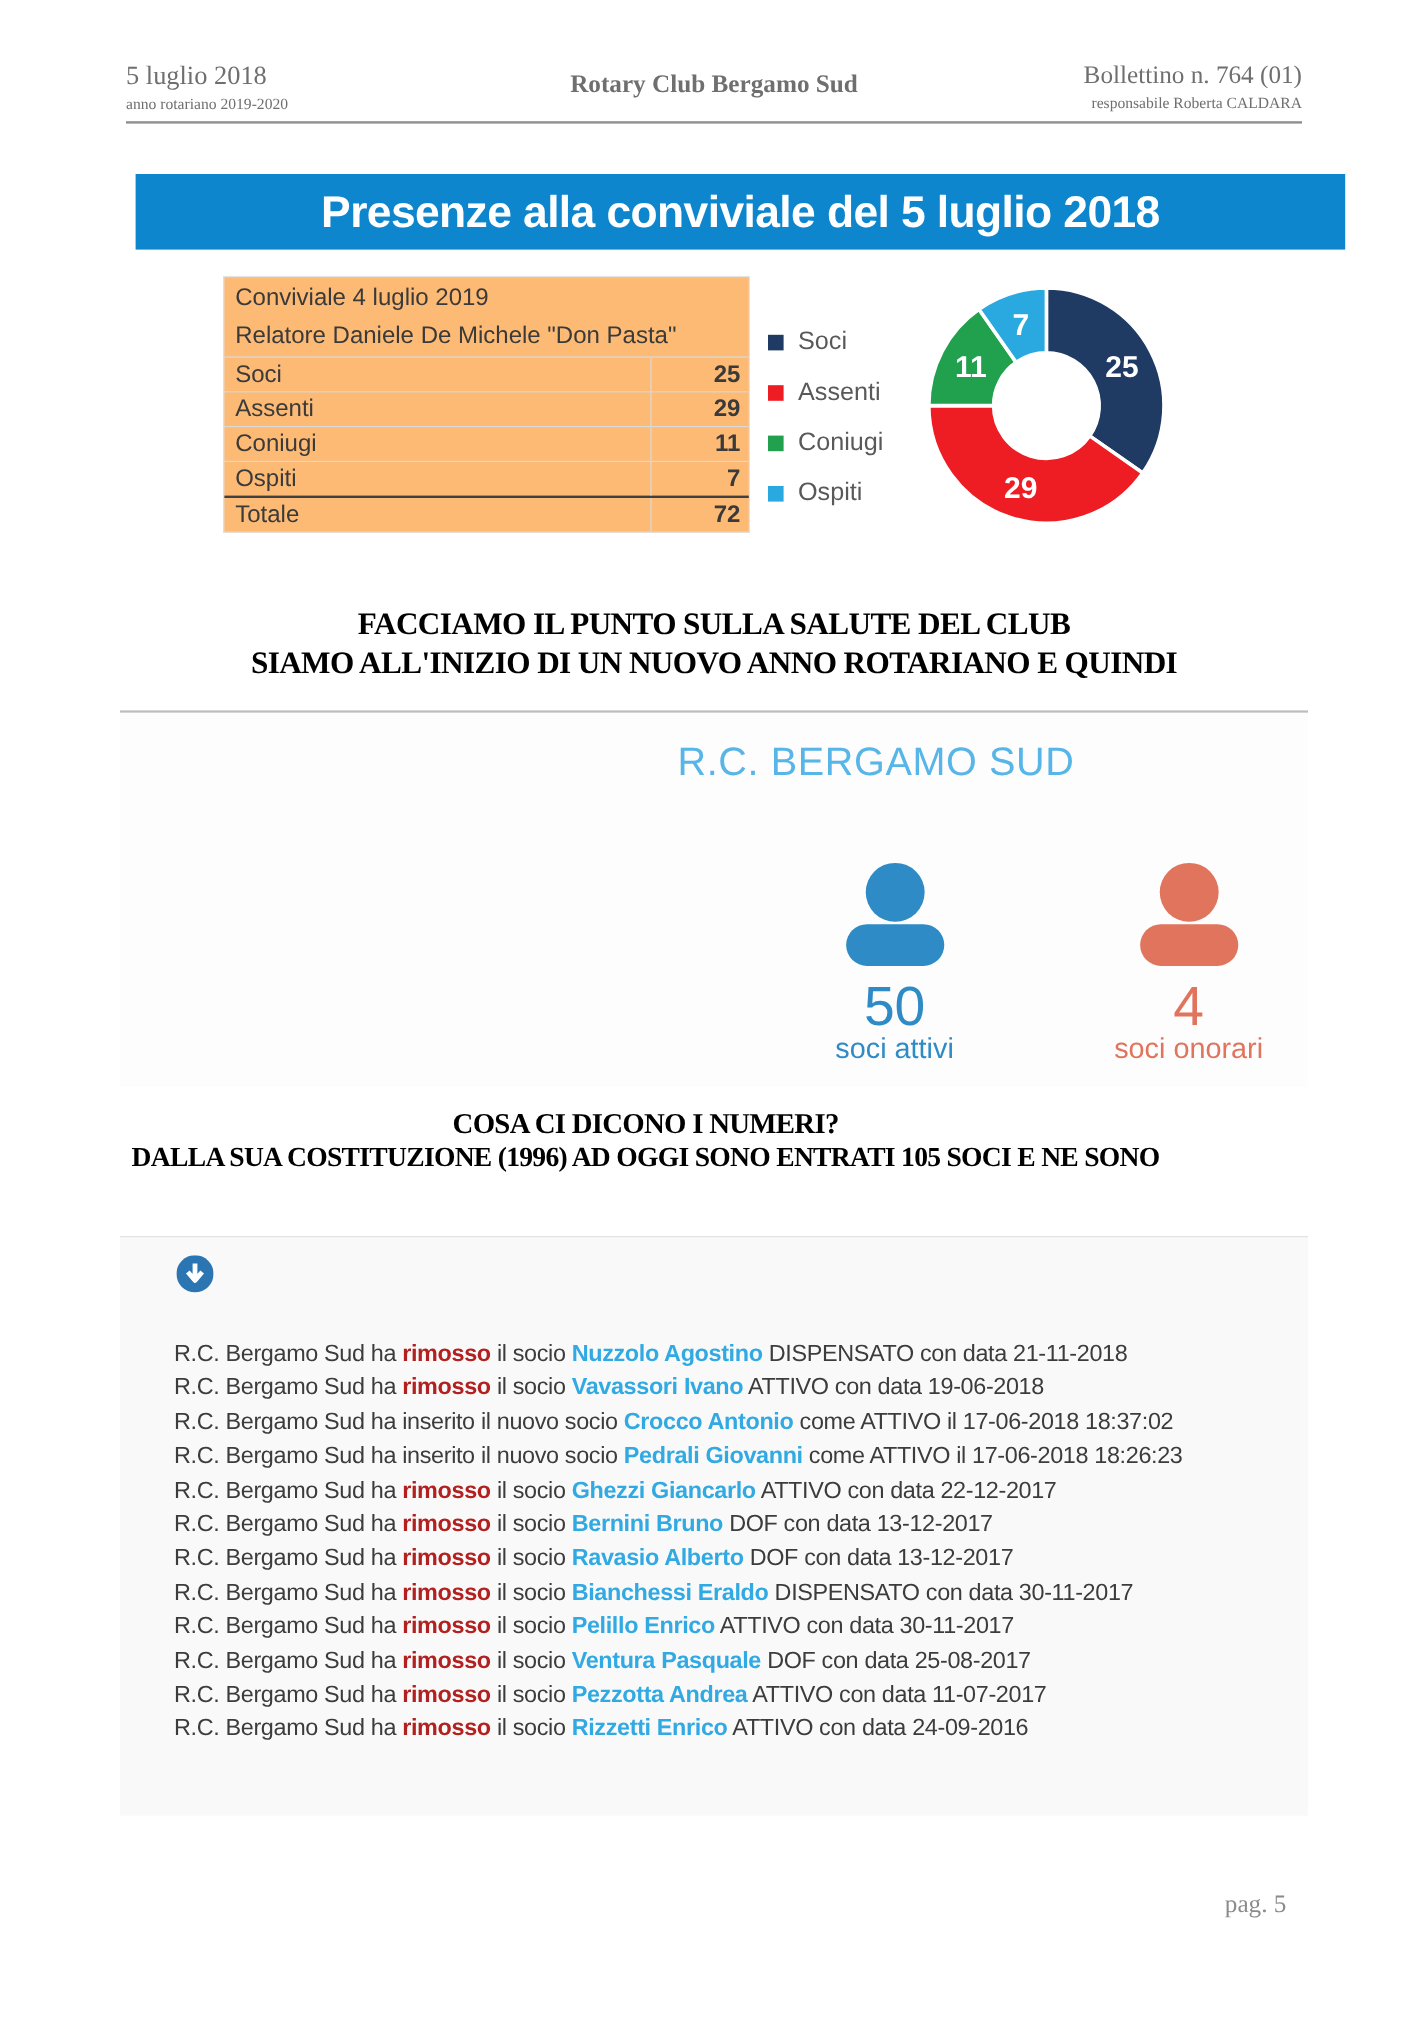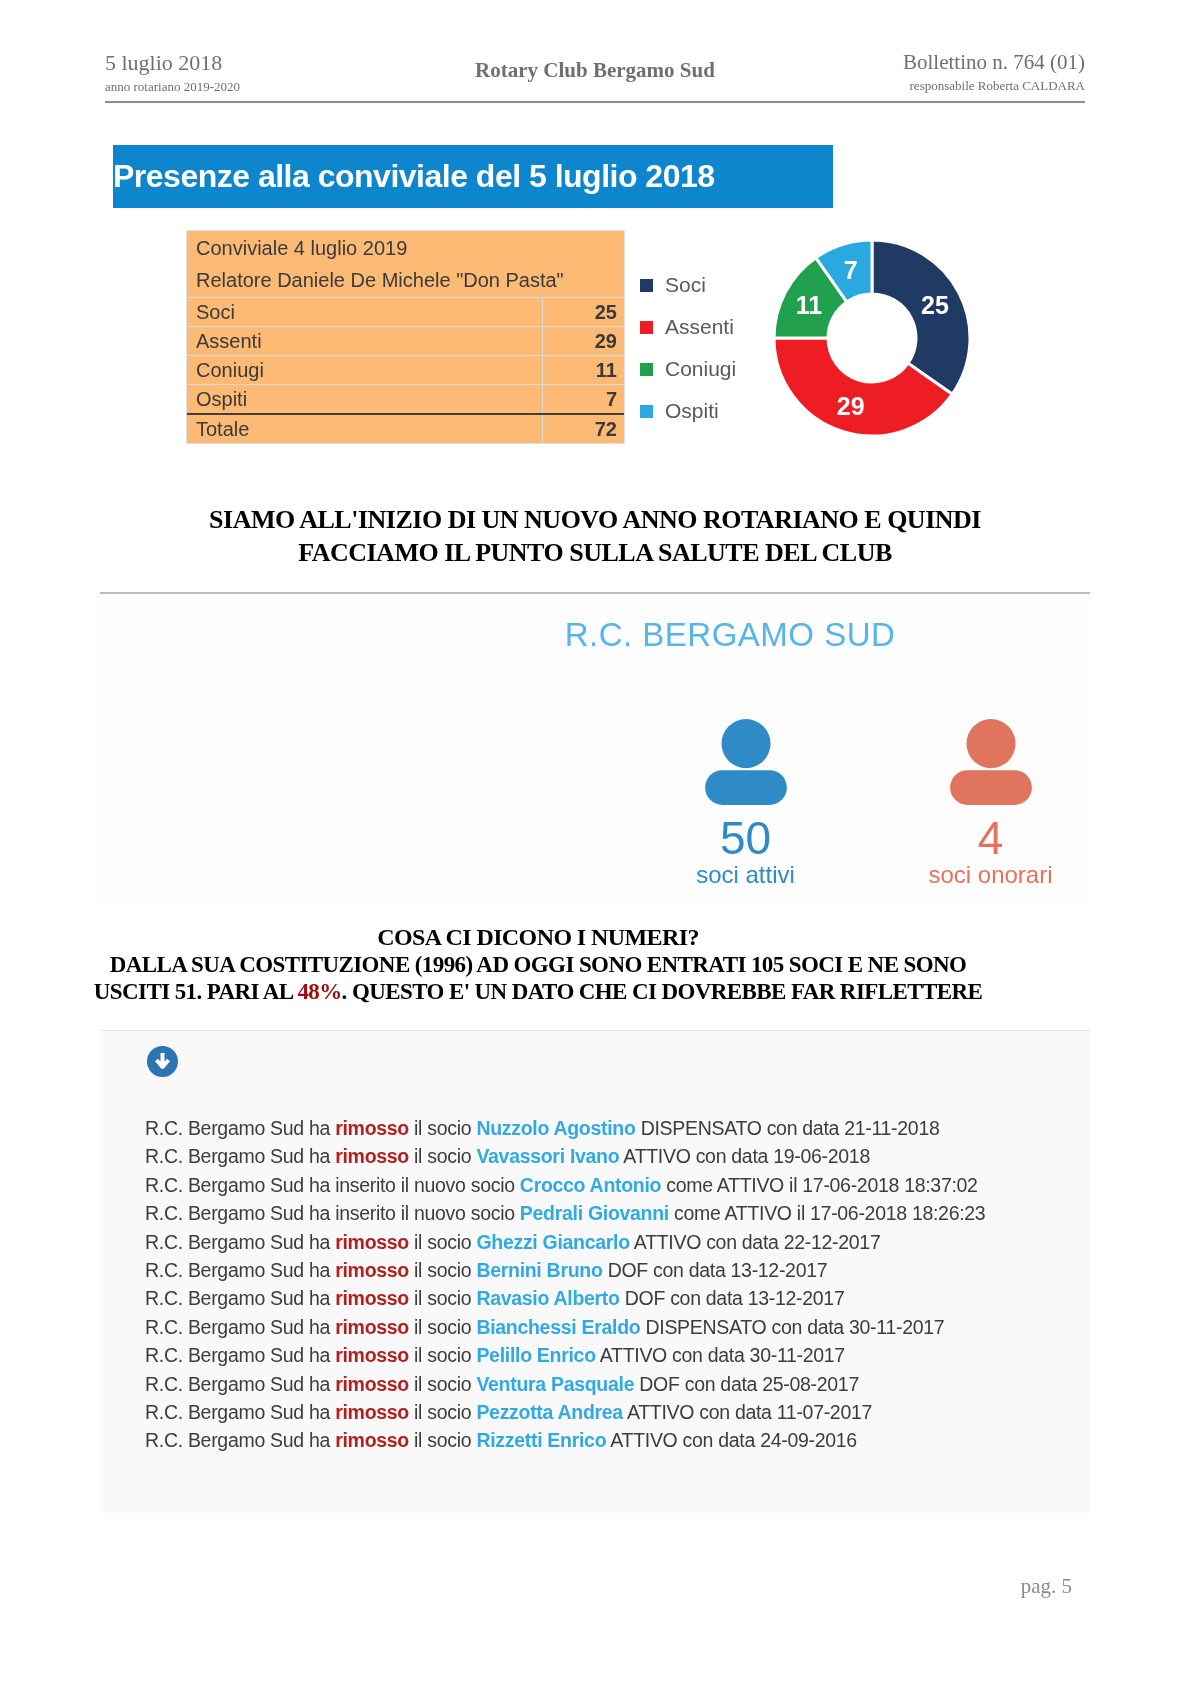--- a/index.html
+++ b/index.html
@@ -11,22 +11,22 @@
   .hdr-left .big{font-size:22px;}
   .hdr-left .small{font-size:13px;margin-top:3px;}
   .hdr-center{position:absolute;left:0;top:58px;width:1190px;text-align:center;color:#6f6f6f;
               font-family:"Liberation Serif",serif;font-weight:bold;font-size:21px;}
   .hdr-right{position:absolute;right:105px;top:50px;text-align:right;color:#6f6f6f;font-family:"Liberation Serif",serif;}
   .hdr-right .big{font-size:21px;}
   .hdr-right .small{font-size:13px;margin-top:3px;}
   .hdr-rule{position:absolute;left:105px;right:105px;top:101px;border-top:2px solid #8f8f8f;}
 
   
-  .banner{position:absolute;left:113px;top:145px;width:720px;height:63px;line-height:63px;
-          text-align:left;color:#fff;font-weight:bold;font-size:32px;letter-spacing:-0.5px;}
+  .banner{position:absolute;left:113px;top:145px;width:1008px;height:63px;line-height:63px;
+          text-align:center;color:#fff;font-weight:bold;font-size:37px;letter-spacing:-0.5px;}
 
   
   .conv-table{position:absolute;left:186px;top:230px;width:437px;font-size:20px;color:#3a3a3a;
               border:1px solid #e3e3e3;background:#fdba74;}
   .conv-title{padding:2px 0 2px 9px;line-height:30px;}
   .trow{display:flex;border-top:1px solid #d9d9d9;line-height:28px;}
   .trow .lbl{flex:1;padding-left:9px;}
   .trow .val{width:74px;text-align:right;padding-right:7px;border-left:1px solid #d9d9d9;font-weight:bold;}
   .trow.total{border-top:2px solid #404040;}
 
@@ -142,22 +142,22 @@
       <text x="164.97776915565373" y="78.2158484603126">25</text>
       <path d="M182.2769003403212 158.21049076240251 A98 98 0 0 1 4 102.00000000000001 L58 102 A44 44 0 0 0 138.04268994871563 127.23736319944602 Z" fill="#ee1c23" stroke="#fff" stroke-width="3"></path>
       <text x="80.64988823519661" y="178.71390350312413">29</text>
       <path d="M4 102.00000000000001 A98 98 0 0 1 45.78950923759746 21.723099659678823 L76.76263680055396 65.95731005128437 A44 44 0 0 0 58 102 Z" fill="#21a14d" stroke="#fff" stroke-width="3"></path>
       <text x="39.022230844346254" y="78.2158484603126">11</text>
       <path d="M45.78950923759746 21.723099659678823 A98 98 0 0 1 101.99999999999999 4 L101.99999999999999 58 A44 44 0 0 0 76.76263680055396 65.95731005128437 Z" fill="#2aa9e0" stroke="#fff" stroke-width="3"></path>
       <text x="80.64988823519656" y="43.2860964968759">7</text>
     </svg>
 
   <div class="siamo">
+    <div>FACCIAMO IL PUNTO SULLA SALUTE DEL CLUB</div>
     <div>SIAMO ALL'INIZIO DI UN NUOVO ANNO ROTARIANO E QUINDI</div>
-    <div>FACCIAMO IL PUNTO SULLA SALUTE DEL CLUB</div>
   </div>
 
   <div class="divider"></div>
 
   <div class="panel1"></div>
   <div class="rc-title" style="color: rgb(88, 181, 231);">R.C. BERGAMO SUD</div>
   <div class="stats">
     <div></div>
       <div></div>
       <div></div>
@@ -179,21 +179,20 @@
       <circle cx="45" cy="24" r="24" fill="#e0745c"></circle>
       <rect x="5" y="50" width="80" height="34" rx="17" fill="#e0745c"></rect>
     </svg>
     <div class="count">4</div>
     <div class="flabel">soci onorari</div>
   </div>
 
   <div class="cosa">
     <div class="t">COSA CI DICONO I NUMERI?</div>
     <div class="l">DALLA SUA COSTITUZIONE (1996) AD OGGI SONO ENTRATI 105 SOCI E NE SONO</div>
-    <div class="l"><span>USCITI 51. PARI AL </span><span class="hl" style="color: rgb(156, 11, 14);">48%</span><span>. QUESTO E' UN DATO CHE CI DOVREBBE FAR RIFLETTERE</span></div>
   </div>
 
   <div class="panel2"></div>
   <div class="feed-head">
     <svg width="31" height="31" viewBox="0 0 31 31">
       <circle cx="15.5" cy="15.5" r="15.5" fill="#2b75b3"></circle>
       <path d="M15.5 7 L15.5 19 M9.5 14 L15.5 21 L21.5 14" stroke="#ffffff" stroke-width="4" fill="none" stroke-linejoin="round"></path>
     </svg>
   </div>
   <div class="feed-list">

